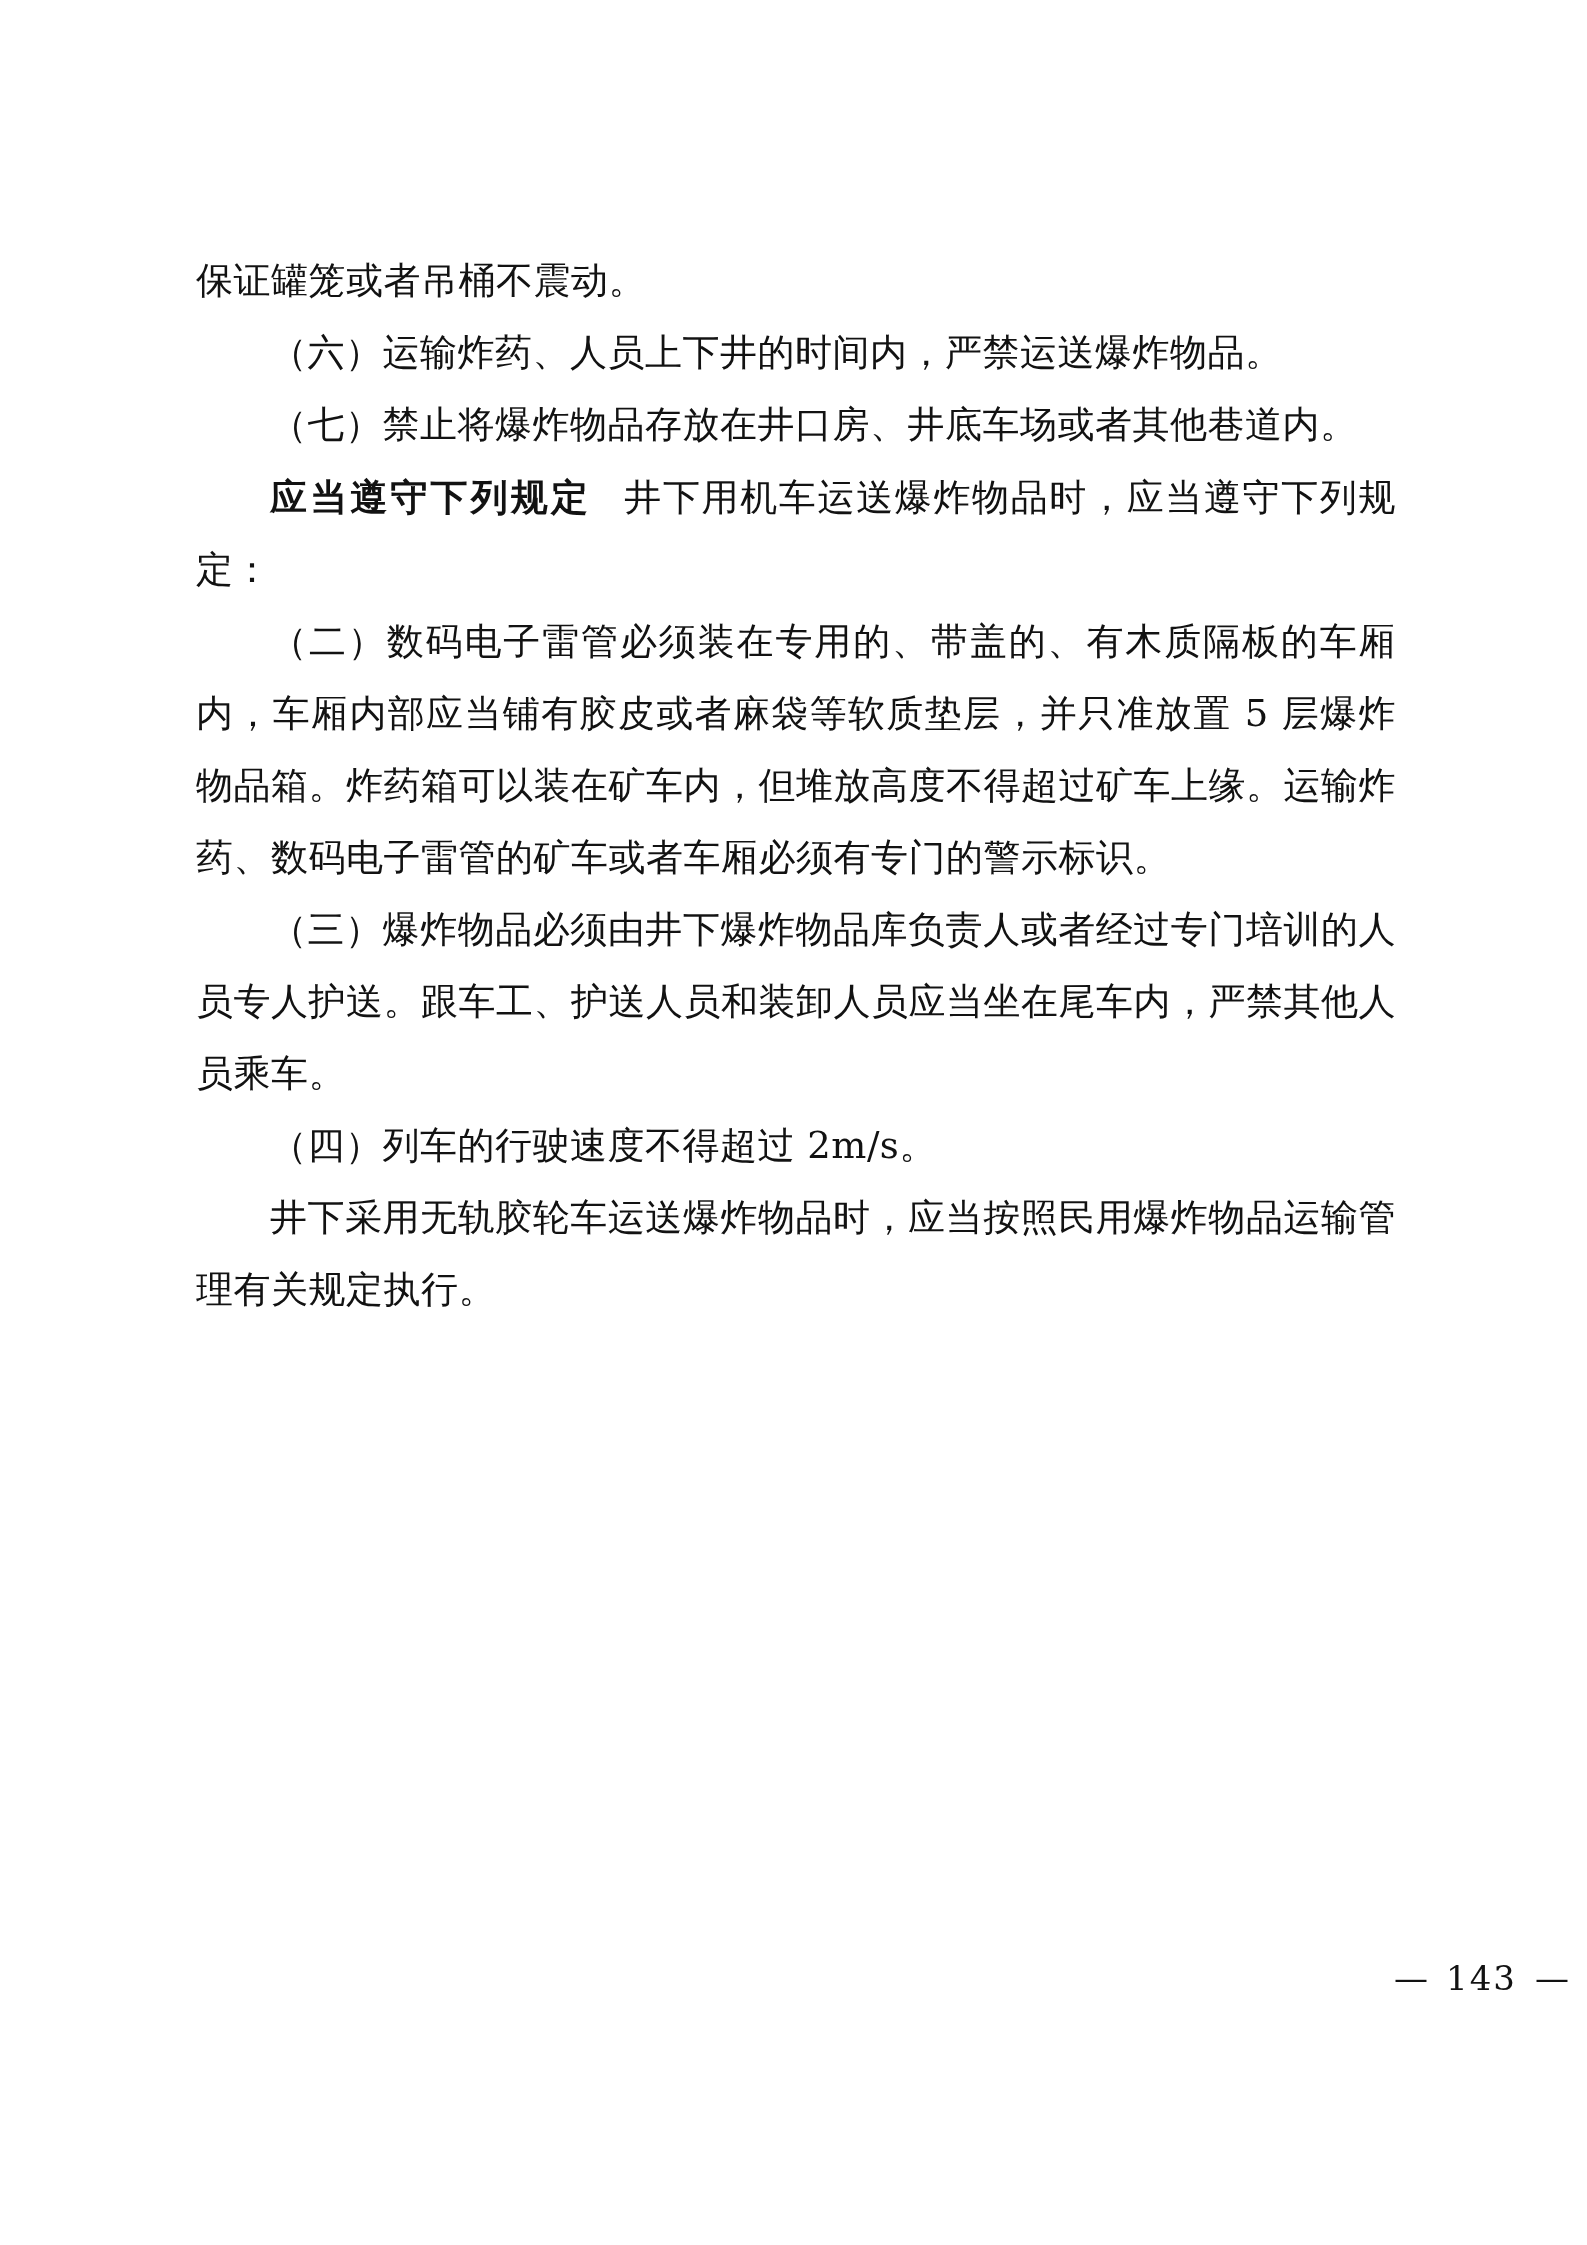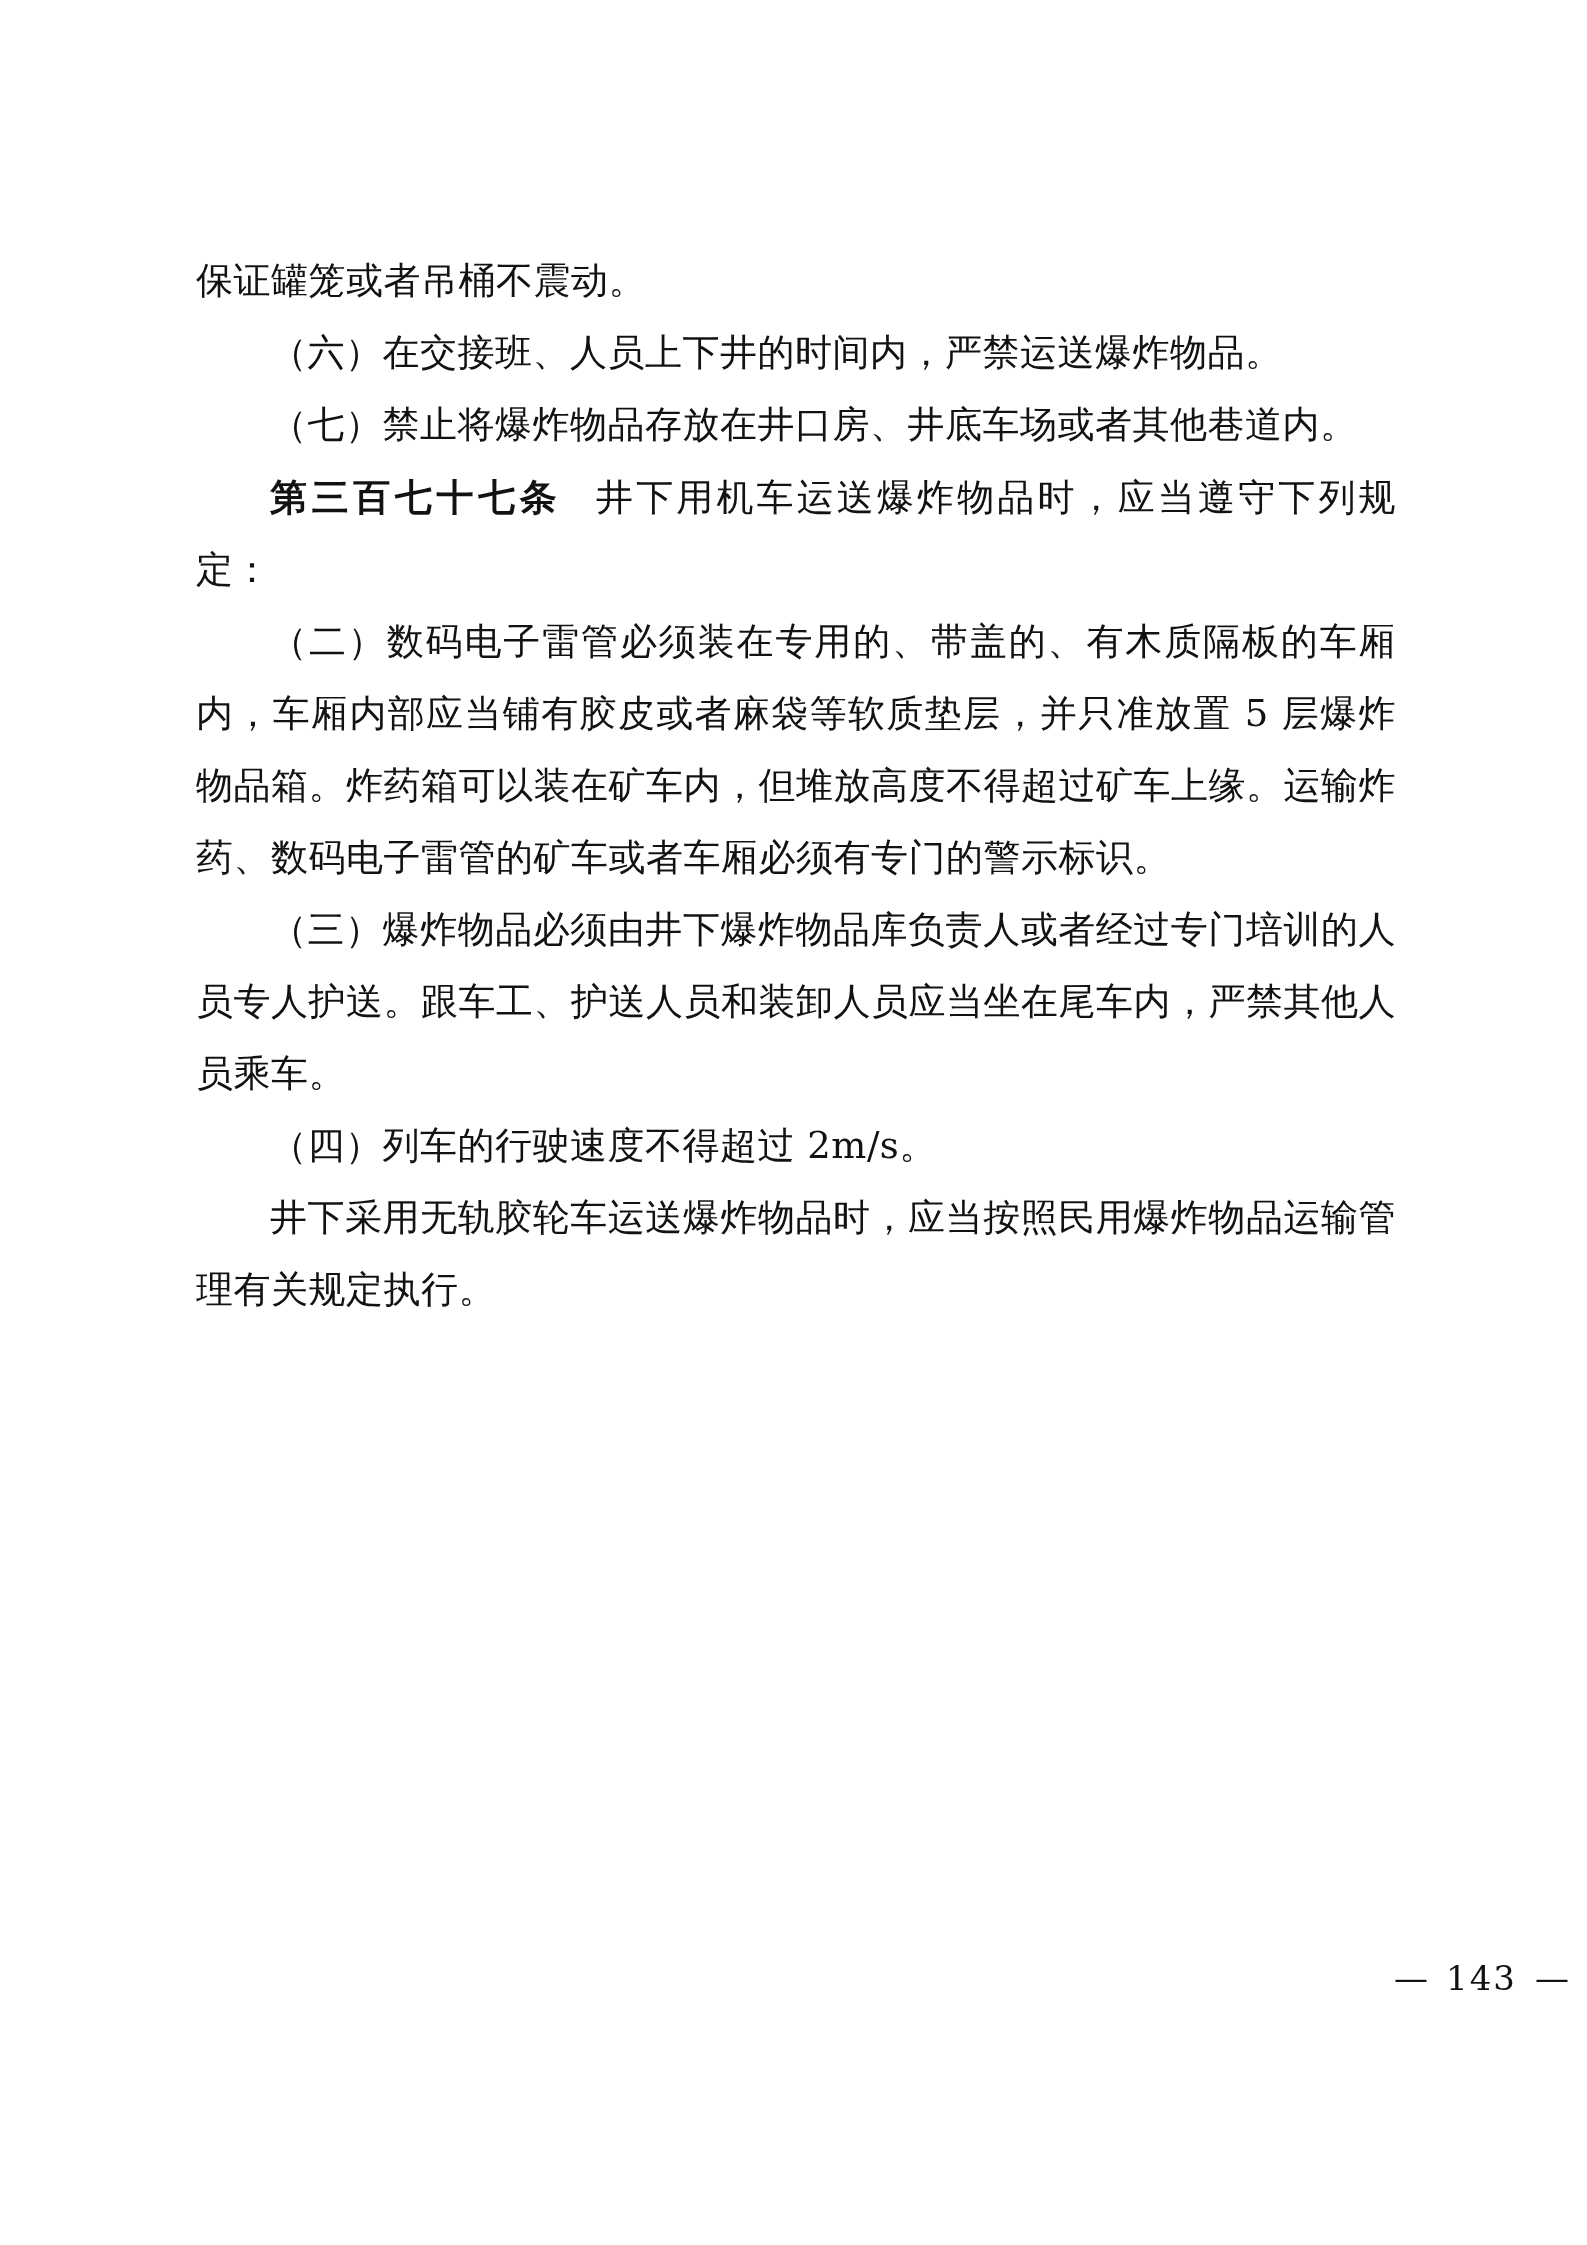--- a/index.html
+++ b/index.html
@@ -62,25 +62,25 @@
 </style>
 </head>
 <body>
 
 <div class="page">
 
   <div class="content">
 
     <p class="para">保证罐笼或者吊桶不震动。</p>
 
-    <p class="para indent">（六）在交接班、人员上下井的时间内，严禁运送爆炸物品。</p>
+    <p class="para indent">（六）运输炸药、人员上下井的时间内，严禁运送爆炸物品。</p>
 
     <p class="para indent">（七）禁止将爆炸物品存放在井口房、井底车场或者其他巷道内。</p>
 
-    <p class="para indent"><span class="article-head">第三百七十七条</span><span style="display:inline-block;width:32px;"></span><span>井下用机车运送爆炸物品时，应当遵守下列规定：</span></p>
+    <p class="para indent"><span class="article-head">应当遵守下列规定</span><span style="display:inline-block;width:32px;"></span><span>井下用机车运送爆炸物品时，应当遵守下列规定：</span></p>
 
 
     <p class="para indent">（二）数码电子雷管必须装在专用的、带盖的、有木质隔板的车厢内，车厢内部应当铺有胶皮或者麻袋等软质垫层，并只准放置 5 层爆炸物品箱。炸药箱可以装在矿车内，但堆放高度不得超过矿车上缘。运输炸药、数码电子雷管的矿车或者车厢必须有专门的警示标识。</p>
 
     <p class="para indent">（三）爆炸物品必须由井下爆炸物品库负责人或者经过专门培训的人员专人护送。跟车工、护送人员和装卸人员应当坐在尾车内，严禁其他人员乘车。</p>
 
     <p class="para indent">（四）列车的行驶速度不得超过 2m/s。</p>
 
 
     <p class="para indent">井下采用无轨胶轮车运送爆炸物品时，应当按照民用爆炸物品运输管理有关规定执行。</p>

